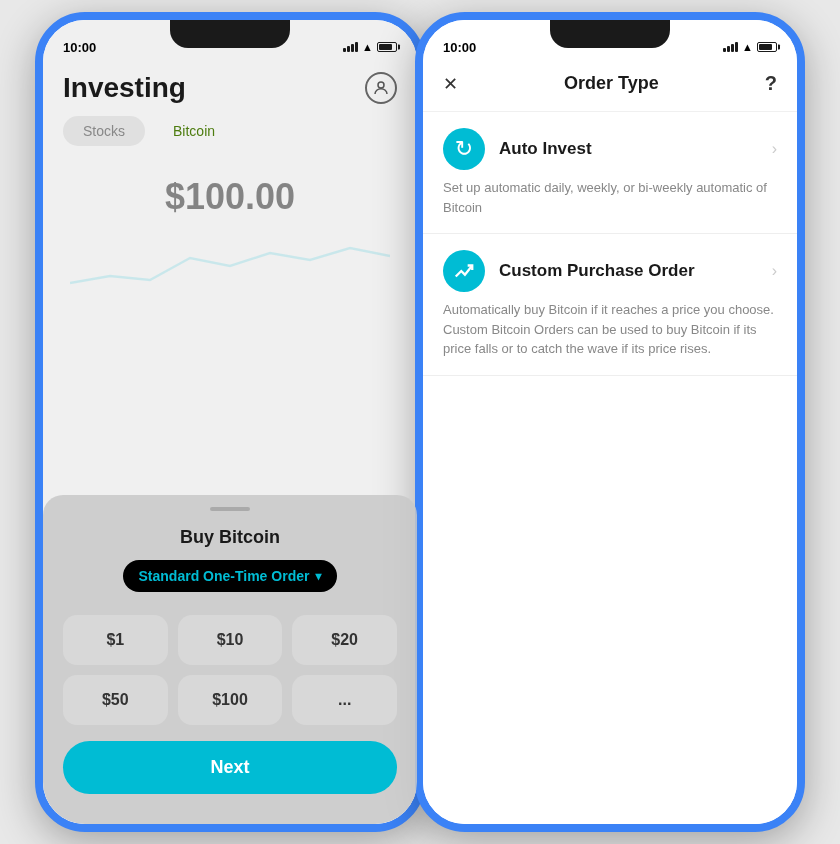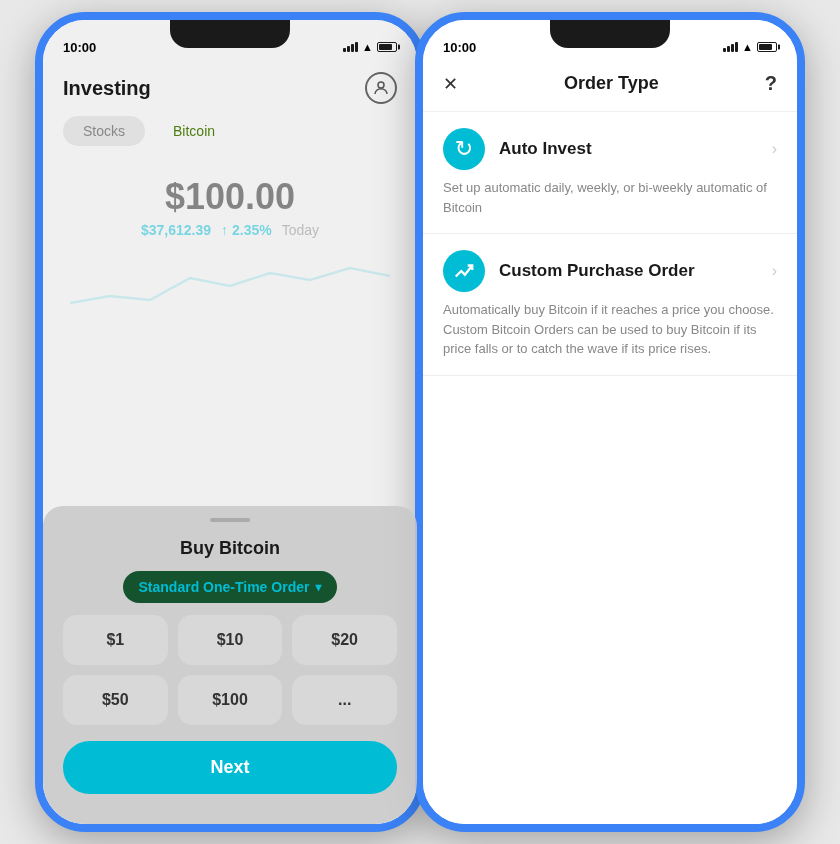--- a/index.html
+++ b/index.html
@@ -57,21 +57,21 @@
     
     .phone-left { margin-right: -10px; }
     .phone-left .screen { background: #f0f0f0; height: 100%; position: relative; }
 
     .investing-header {
       display: flex;
       justify-content: space-between;
       align-items: center;
       padding: 8px 20px 12px;
     }
-    .investing-title { font-size: 20px; font-weight: 700; color: #1a1a1a; }
+    .investing-title { font-size: 28px; font-weight: 700; color: #1a1a1a; }
     .profile-icon {
       width: 32px; height: 32px;
       border: 2px solid #666;
       border-radius: 50%;
       display: flex; align-items: center; justify-content: center;
       font-size: 16px; color: #555;
     }
 
     
     .tabs {
@@ -117,24 +117,24 @@
       border-radius: 2px;
       margin: 0 auto 16px;
     }
     .modal-title { font-size: 18px; font-weight: 700; text-align: center; color: #1a1a1a; margin-bottom: 12px; }
 
     .order-type-btn {
       display: flex;
       align-items: center;
       justify-content: center;
       gap: 6px;
-      background: #14532d;
+      background: #000000;
       border-radius: 20px;
       padding: 8px 16px;
-      margin: 0 auto 12px;
+      margin: 0 auto 23px;
       width: fit-content;
       font-size: 14px;
       font-weight: 600;
       color: #00bcd4;
       cursor: pointer;
     }
     .order-type-btn .chevron { font-size: 12px; color: #00bcd4; }
 
     
     .amount-grid {
@@ -283,25 +283,20 @@
       </div>
     </div>
 
     <div class="tabs">
       <div class="tab inactive">Stocks</div>
       <div class="tab active">Bitcoin</div>
     </div>
 
     <div class="price-area">
       <div class="main-price">$100.00</div>
-      <div class="price-sub">
-        <span class="price-btc">$37,612.39</span>
-        <span class="price-change">↑ 2.35%</span>
-        <span>Today</span>
-      </div>
     </div>
 
     <div class="chart-stub">
       <svg width="320" height="55" viewBox="0 0 320 55">
         <polyline points="0,45 40,38 80,42 120,20 160,28 200,15 240,22 280,10 320,18" fill="none" stroke="#00bcd4" stroke-width="2.5" opacity="0.4"></polyline>
       </svg>
     </div>
 
     <div class="overlay">
       <div class="modal-handle"></div>

